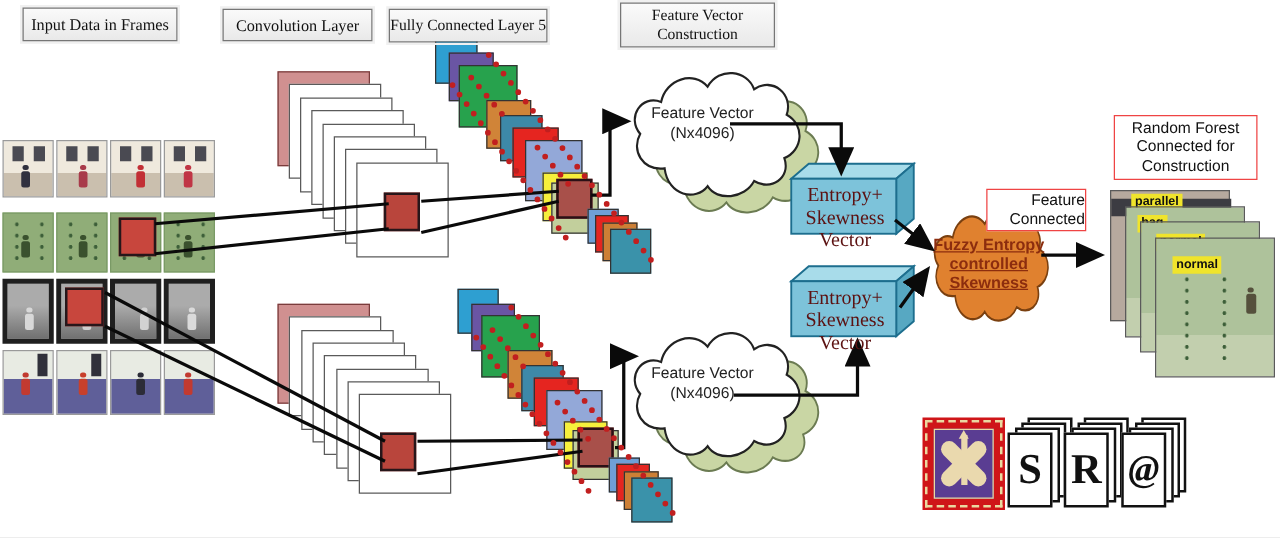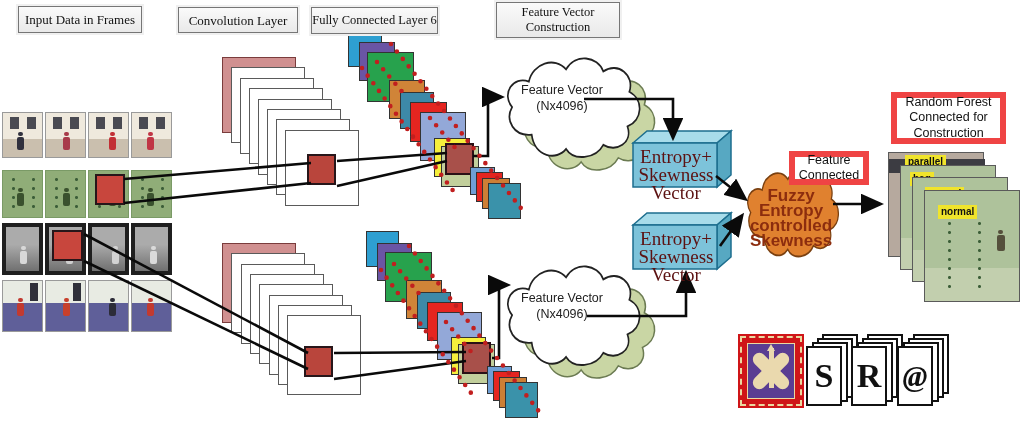--- a/index.html
+++ b/index.html
@@ -17,23 +17,23 @@
   .cell.r0{background:linear-gradient(180deg,#efe9dd 0 58%,#cabfae 58% 100%);border:1px solid #9a9a9a;}
   .cell.r1{background:#90ad78;border:1px solid #7a9a66;}
   .cell.r2{background:linear-gradient(180deg,#ababab 0 40%,#707070 100%);border:4px solid #1f1f1f;}
   .cell.r3{background:linear-gradient(180deg,#e8ebe3 0 45%,#5f5f99 45% 100%);border:1px solid #9a9a9a;}
   .person{position:absolute;width:7px;height:13px;border-radius:2px;}
   .person::before{content:"";position:absolute;left:1.4px;top:-5.2px;width:4.6px;height:4.6px;border-radius:50%;background:inherit;}
   .win{position:absolute;background:#4a4a52;}
   .dotcol{position:absolute;width:5px;background-image:radial-gradient(circle,#3c5e38 1.3px,transparent 1.6px);background-size:5px 9px;}
   .caption{position:absolute;font-family:"Liberation Serif",serif;font-weight:bold;font-size:21px;color:#151515;}
   .cloudtxt{position:absolute;text-align:center;font-size:12.5px;color:#222;line-height:16px;}
-  .boxtxt{position:absolute;text-align:center;font-family:"Liberation Serif",serif;font-size:19px;color:#5c1212;line-height:18px;}
-  .fuzzytxt{position:absolute;text-align:center;font-weight:bold;font-size:17px;color:#8c2d0e;line-height:15px;}
-  .wbox{position:absolute;background:#fff;border:6px solid #ef4444;box-sizing:border-box;
+  .boxtxt{position:absolute;text-align:center;font-family:"Liberation Serif",serif;font-size:16px;color:#5c1212;line-height:18px;}
+  .fuzzytxt{position:absolute;text-align:center;font-weight:bold;font-size:13px;color:#8c2d0e;line-height:15px;text-decoration:underline;}
+  .wbox{position:absolute;background:#fff;border:1px solid #ef4444;box-sizing:border-box;
         display:flex;flex-direction:column;align-items:center;justify-content:center;
         font-size:12.5px;line-height:15.5px;color:#111;text-align:center;}
   .frame{position:absolute;border:1px solid #5a5a5a;box-sizing:border-box;}
   .frame.green{background:linear-gradient(180deg,#aec29b 0 70%,#c2cfae 70% 100%);}
   .frame.beige{background:#b6a99e;}
   .tag{position:absolute;background:#f0e42c;color:#111;font-weight:bold;font-size:10px;padding:0 3px;line-height:14px;white-space:nowrap;}
   .card{position:absolute;background:#fff;border:2px solid #111;box-sizing:border-box;}
   .cardletter{display:flex;align-items:center;justify-content:center;font-family:"Liberation Serif",serif;font-weight:bold;font-size:34px;color:#111;}
   .emblem{position:absolute;left:738px;top:334px;width:66px;height:74px;background:#cf1518;}
   .emblem::before{content:"";position:absolute;inset:2px;border:2px dashed #ead9a0;}
@@ -50,21 +50,21 @@
 
 <div class="stage">
 
   <div class="lblbox z1" style="left:178px;top:7px;width:118px;height:24px;">
       <span>Convolution Layer</span>
     </div>
   <div class="lblbox z1" style="left:18px;top:6px;width:122px;height:25px;">
       <span>Input Data in Frames</span>
     </div>
   <div class="lblbox z1" style="left:311px;top:7px;width:125px;height:25px;font-size:12.5px;">
-      <span>Fully Connected Layer 6</span>
+      <span>Fully Connected Layer 5</span>
     </div>
   <div class="lblbox z1" style="left:496px;top:2px;width:122px;height:34px;font-size:12.5px;flex-direction:column;">
     <span>Feature Vector</span>
     <span>Construction</span>
   </div>
 
   <div id="input-grid" class="z1">
       <div class="cell r0" style="left: 2px; top: 112px; width: 41px; height: 46px;">
         <div class="win" style="left: 7px; top: 4px; width: 9px; height: 12px;"></div>
         <div class="win" style="left: 24px; top: 4px; width: 9px; height: 12px;"></div>
@@ -315,18 +315,18 @@
   </div>
   <div class="boxtxt toplayer" style="left:626px;top:230px;width:100px;position:absolute;">
     <div>Entropy+</div>
     <div>Skewness Vector</div>
   </div>
   <div class="fuzzytxt toplayer" style="left:746px;top:188px;width:90px;position:absolute;">
     <div>Fuzzy Entropy</div>
     <div>controlled</div>
     <div>Skewness</div>
   </div>
-  <div class="wbox toplayer" style="left:789px;top:151px;width:80px;height:34px;position:absolute;">
+  <div class="wbox toplayer" style="left:789px;top:151px;width:80px;height:34px;position:absolute;align-items:flex-end;">
     <span>Feature</span>
     <span>Connected</span>
   </div>
 
 </div>
 
 </body></html>

